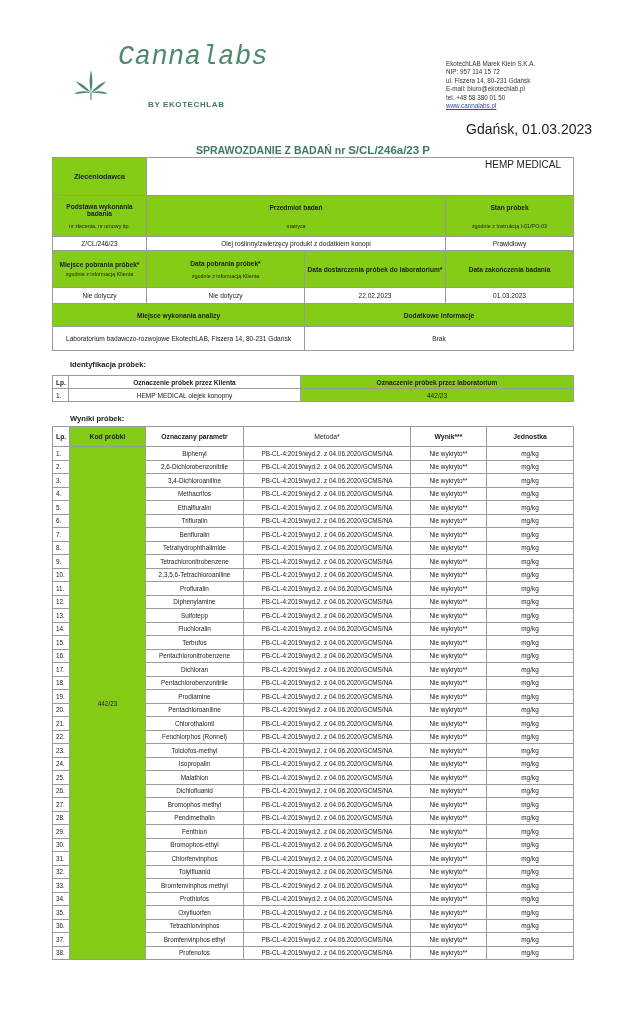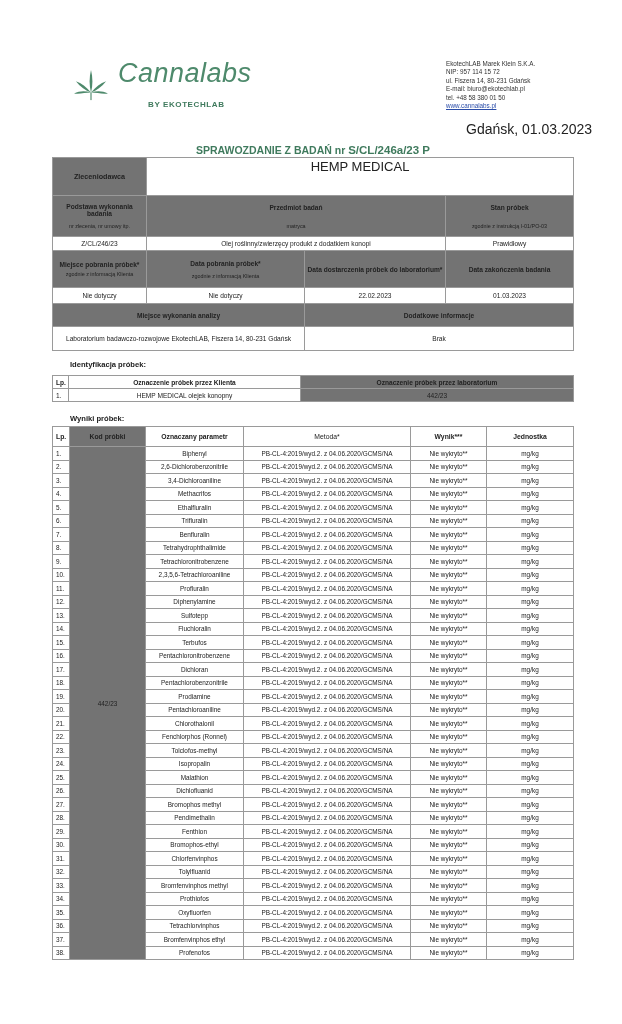--- a/index.html
+++ b/index.html
@@ -1,30 +1,30 @@
 <!DOCTYPE html>
 <html><head>
 <meta charset="utf-8">
 <style>
   html, body { margin:0; padding:0; background:#ffffff; }
   body { width:622px; height:1024px; position:relative; overflow:hidden; font-family:"Liberation Sans", sans-serif; color:#222; }
   .abs { position:absolute; }
   
   .logo-leaf { left:72px; top:68px; width:38px; height:34px; }
-  .logo-script { left:118px; top:58px; font-family:Liberation Sans, sans-serif; font-style:italic; font-size:27px; color:#4e8a6c; letter-spacing:0.5px; }
+  .logo-script { left:118px; top:42px; font-family:Liberation Mono, monospace; font-style:italic; font-size:27px; color:#4e8a6c; letter-spacing:0.5px; }
   .logo-sub { left:124px; top:100px; font-size:8px; font-weight:bold; color:#3f7a5d; letter-spacing:0.6px;padding-left:24px; }
   
   .company { left:446px; top:60px; font-size:6.3px; line-height:8.4px; color:#333; }
   .company .link { color:#2a4ca8; text-decoration:underline; }
   .place-date { left:466px; top:121px; font-size:14px; color:#222; }
   .report-title { left:0; width:506px; top:144px; text-align:center; font-size:10.5px; font-weight:bold; color:#3f7a5d; padding-left:120px; box-sizing:border-box; }
   .report-title .nr { font-size:11.5px; }
   table { border-collapse:collapse; table-layout:fixed; }
   td, th { border:1px solid #9a9a9a; padding:0; font-size:6.6px; text-align:center; vertical-align:middle; overflow:hidden; }
-  .g { background:#737373; }
+  .g { background:#84cc16; }
   .b { font-weight:bold; }
   .small { font-size:5.4px; display:block; margin-top:6px; font-weight:normal; }
   .t-main { left:52px; top:157px; width:521px; }
   .sec-label { font-size:7.6px; font-weight:bold; color:#222; }
   .t-id { left:52px; top:375px; width:521px; }
   .t-res { left:52px; top:426px; width:521px; }
   .t-res td { height:12.5px; font-size:6.4px; }
   .t-res th { font-size:6.8px; height:19px; }
   .lp { text-align:left; padding-left:3px; }
 </style>
@@ -61,21 +61,21 @@
 <table class="abs t-main">
   <colgroup>
       <col style="width:94px">
       <col style="width:158px">
       <col style="width:141px">
       <col style="width:128px">
     </colgroup>
   <tbody>
       <tr style="height:38px">
     <td class="g b" style="font-size:7.2px">Zleceniodawca</td>
-    <td colspan="3" style="text-align:center;vertical-align:top;padding:1px 12px;font-size:13px">HEMP MEDICAL</td>
+    <td colspan="3" style="text-align:right;vertical-align:top;padding:1px 12px;font-size:10px">HEMP MEDICAL</td>
   </tr>
   <tr style="height:41px">
     <td class="g"><span class="b">Podstawa wykonania badania</span><span class="small">nr zlecenia, nr umowy itp.</span></td>
     <td class="g" colspan="2"><span class="b">Przedmiot badań</span><span class="small" style="margin-top:12px">matryca</span></td>
     <td class="g"><span class="b">Stan próbek</span><span class="small" style="margin-top:12px">zgodnie z instrukcją I-01/PO-03</span></td>
   </tr>
   <tr style="height:14px">
     <td>Z/CL/246/23</td>
     <td colspan="2">Olej roślinny/zwierzęcy produkt z dodatkiem konopi</td>
     <td>Prawidłowy</td>

